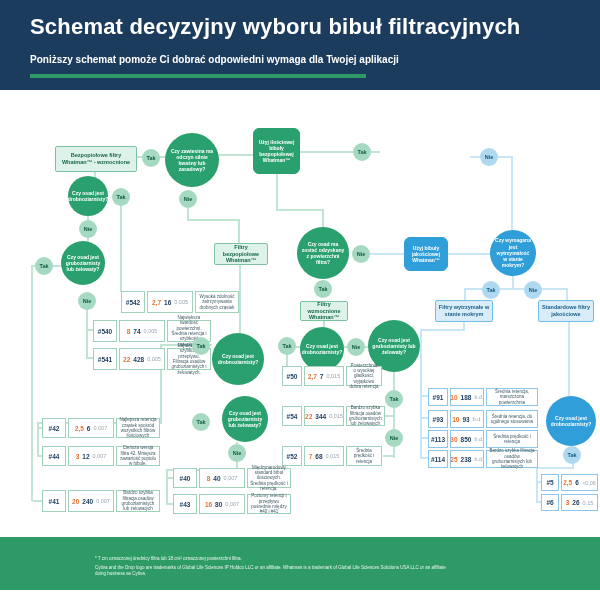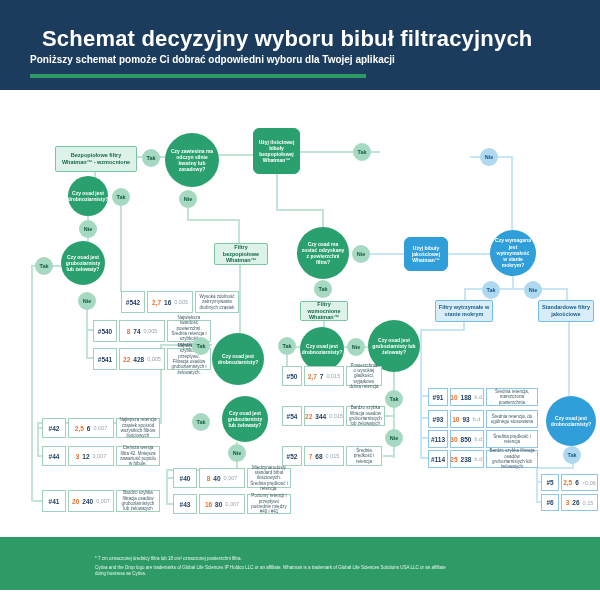--- a/index.html
+++ b/index.html
@@ -1,20 +1,20 @@
 <!DOCTYPE html>
 <html><head>
 <meta charset="utf-8">
 <style>
   html,body{margin:0;padding:0;background:#fff;}
   #canvas{position:relative;width:600px;height:600px;background:#ffffff;overflow:hidden;
           font-family:"Liberation Sans", sans-serif;}
   
   .hdr{position:absolute;left:0;top:0;width:600px;height:90px;background:#1C3C5E;z-index:4;}
-  .hdr h1{position:absolute;left:30px;top:14px;margin:12px;color:#fff;font-size:22px;font-weight:bold;letter-spacing:.2px;}
+  .hdr h1{position:absolute;left:30px;top:14px;margin:0;color:#fff;font-size:22px;font-weight:bold;letter-spacing:.2px;}
   .hdr h2{position:absolute;left:30px;top:54px;margin:0;color:#fff;font-size:10px;font-weight:bold;}
   .hdr .bar{position:absolute;left:30px;top:74px;width:336px;height:4px;background:#2E9A66;}
   
   .ftr{position:absolute;left:0;top:537px;width:600px;height:53px;background:#2E9A66;z-index:4;color:#fff;}
   .ftr .fn{position:absolute;font-size:4.5px;line-height:1.3;color:#EAF7F0;}
   
   .ln{position:absolute;background:#C2E5D3;z-index:1;}
   .lnb{background:#C8E6F6;}
   
   .qc{position:absolute;border-radius:50%;background:#2AA06F;color:#fff;display:flex;align-items:center;
@@ -55,21 +55,21 @@
   .v2{color:#1C3C5E;font-weight:bold;}
   .v3{color:#97A5B2;font-size:5.5px;}
 </style>
 </head>
 <body>
 
 <div id="canvas">
 
   <div class="hdr">
     <h1>Schemat decyzyjny wyboru bibuł filtracyjnych</h1>
-    <h2>Poniższy schemat pomoże Ci dobrać odpowiedni wyboru dla Twojej aplikacji</h2>
+    <h2>Poniższy schemat pomoże Ci dobrać odpowiedni wymaga dla Twojej aplikacji</h2>
     <div class="bar"></div>
   </div>
 
   <div class="ln" style="left:300px;top:151px;width:80px;height:2px"></div>
   <div class="ln" style="left:137px;top:156px;width:29px;height:2px"></div>
   <div class="ln" style="left:219px;top:154px;width:34px;height:2px"></div>
   <div class="ln" style="left:94px;top:172px;width:2px;height:6px"></div>
   <div class="ln" style="left:120px;top:204px;width:2px;height:88px"></div>
   <div class="ln" style="left:87px;top:216px;width:2px;height:26px"></div>
   <div class="ln" style="left:31px;top:265px;width:30px;height:2px"></div>

